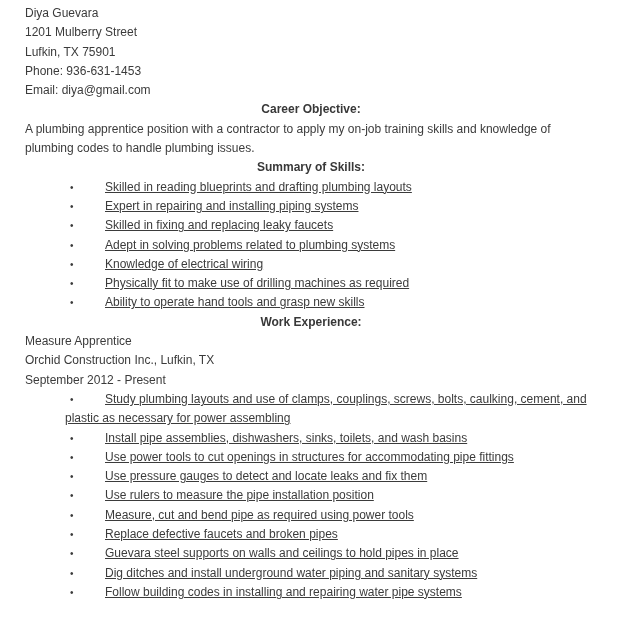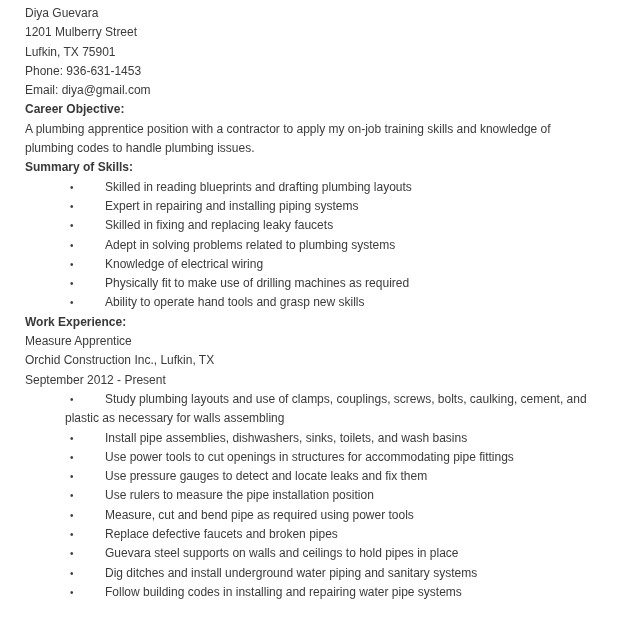--- a/index.html
+++ b/index.html
@@ -22,31 +22,33 @@
     line-height: 19.3px;
     color: #3b3b3b;
     background: #ffffff;
   }
   .doc p {
     margin: 0;
   }
   .heading {
     font-weight: bold;
     color: #383838;
+    text-align: center;
   }
   .gap-top {
     margin-top: 3px;
   }
   ul.bullet-list {
     margin: 0;
     padding: 0;
     list-style: none;
   }
   ul.bullet-list li {
     padding-left: 40px;
+    text-decoration: underline;
   }
   .bullet {
     display: inline-block;
     width: 35px;
     margin-left: 5px;
     font-size: 10px;
     vertical-align: baseline;
   }
 </style>
 </head>
@@ -74,21 +76,21 @@
     <li><span class="bullet">•</span><span>Knowledge of electrical wiring</span></li>
     <li><span class="bullet">•</span><span>Physically fit to make use of drilling machines as required</span></li>
     <li><span class="bullet">•</span><span>Ability to operate hand tools and grasp new skills</span></li>
   </ul>
 
   <p class="heading gap-top">Work Experience:</p>
   <p>Measure Apprentice</p>
   <p>Orchid Construction Inc., Lufkin, TX</p>
   <p>September 2012 - Present</p>
   <ul class="bullet-list">
-    <li><span class="bullet">•</span><span>Study plumbing layouts and use of clamps, couplings, screws, bolts, caulking, cement, and plastic as necessary for walls assembling</span></li>
+    <li><span class="bullet">•</span><span>Study plumbing layouts and use of clamps, couplings, screws, bolts, caulking, cement, and plastic as necessary for power assembling</span></li>
     <li><span class="bullet">•</span><span>Install pipe assemblies, dishwashers, sinks, toilets, and wash basins</span></li>
     <li><span class="bullet">•</span><span>Use power tools to cut openings in structures for accommodating pipe fittings</span></li>
     <li><span class="bullet">•</span><span>Use pressure gauges to detect and locate leaks and fix them</span></li>
     <li><span class="bullet">•</span><span>Use rulers to measure the pipe installation position</span></li>
     <li><span class="bullet">•</span><span>Measure, cut and bend pipe as required using power tools</span></li>
     <li><span class="bullet">•</span><span>Replace defective faucets and broken pipes</span></li>
     <li><span class="bullet">•</span><span>Guevara steel supports on walls and ceilings to hold pipes in place</span></li>
     <li><span class="bullet">•</span><span>Dig ditches and install underground water piping and sanitary systems</span></li>
     <li><span class="bullet">•</span><span>Follow building codes in installing and repairing water pipe systems</span></li>
   </ul>

